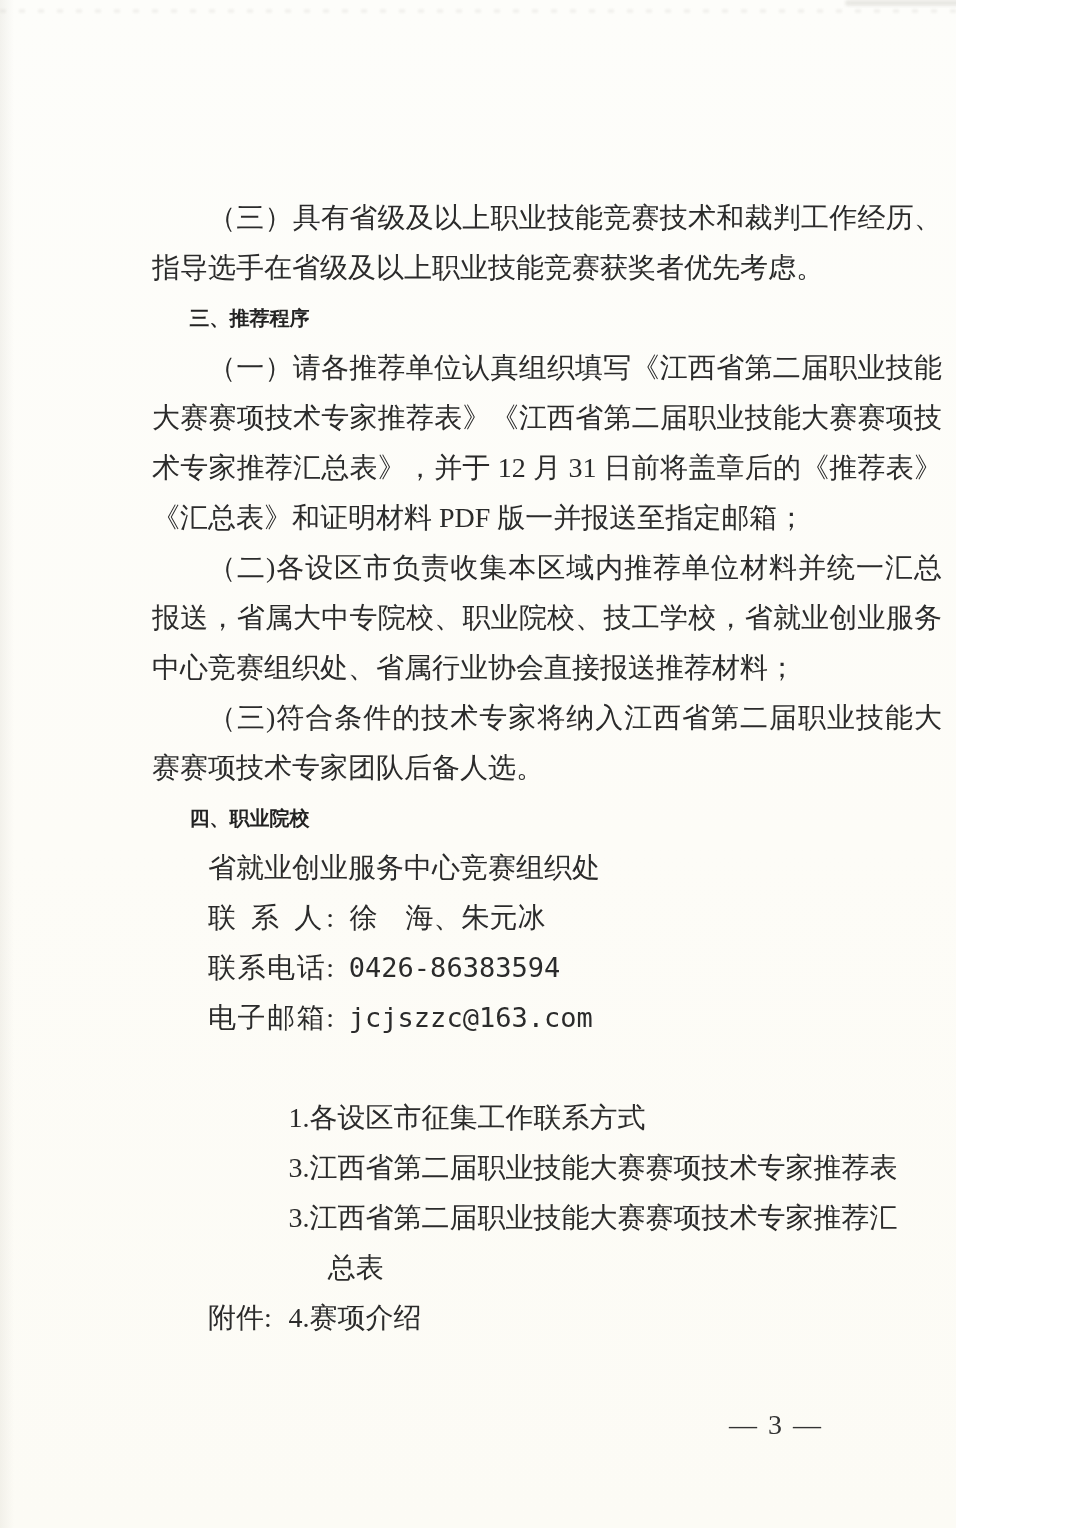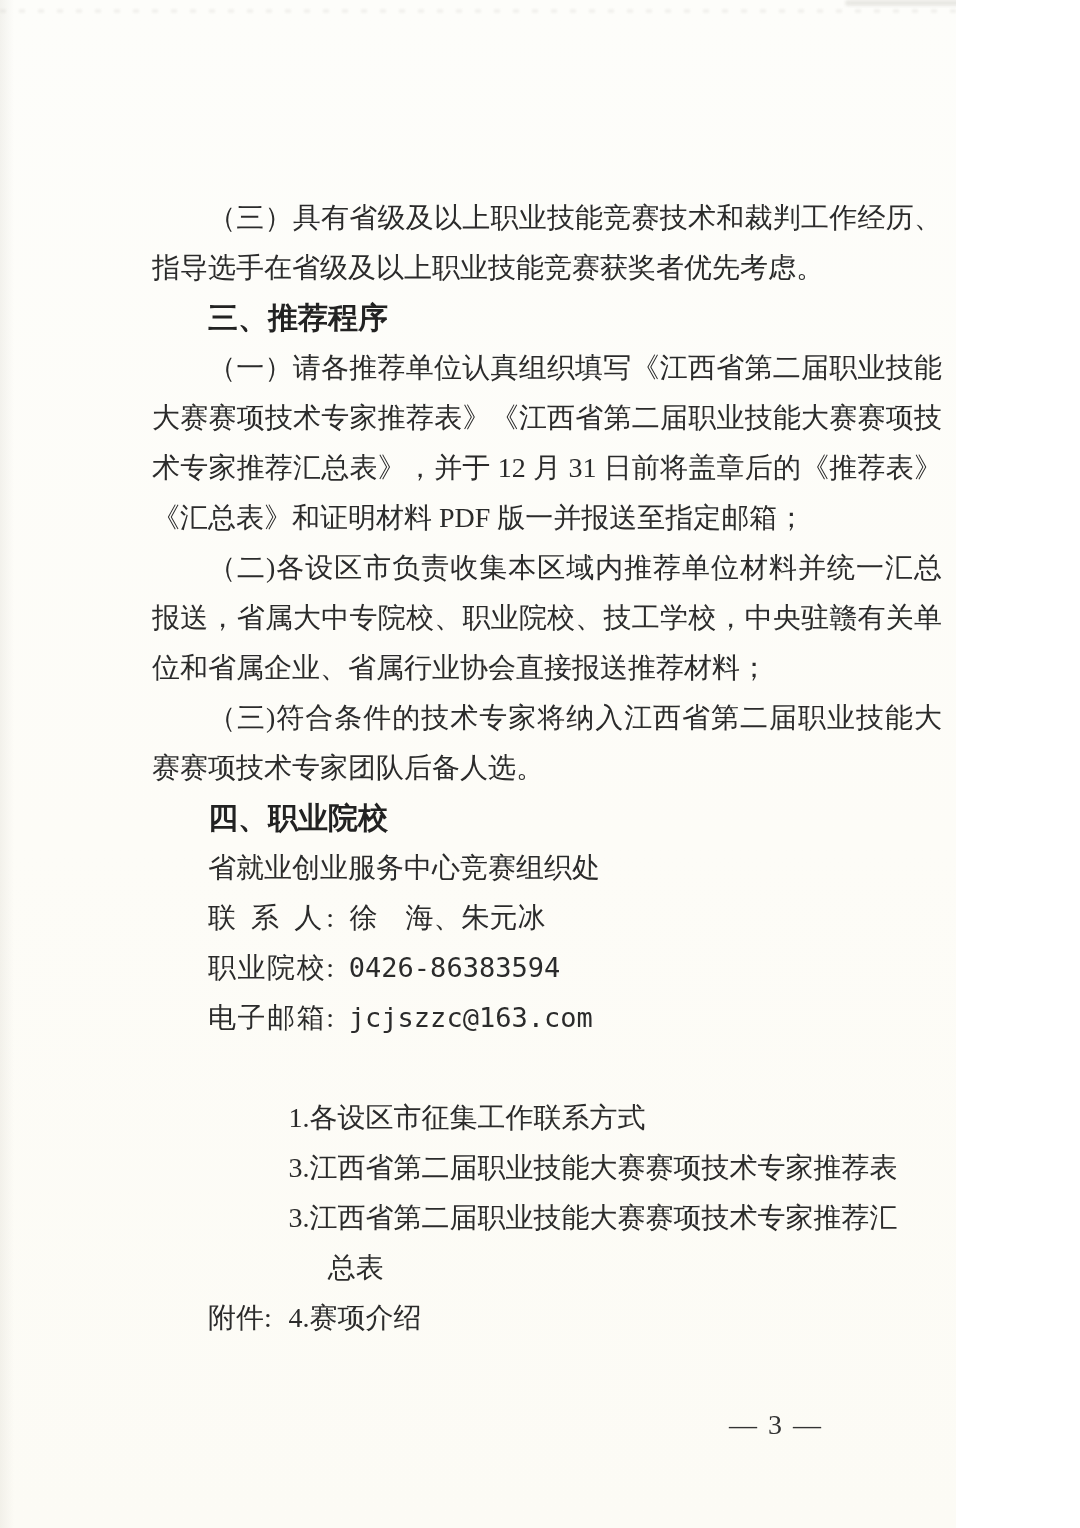--- a/index.html
+++ b/index.html
@@ -35,21 +35,21 @@
     left:152px;top:193px;width:790px;
     font-size:28px;line-height:50px;
     text-align:justify;
     letter-spacing:0;
   }
   .para{margin:0;text-indent:2em;}
   .heading{
     margin:0;
     font-family:"Liberation Sans","DejaVu Sans",sans-serif;
     font-weight:bold;
-    font-size:30px;line-height:50px;
+    font-size:20px;line-height:50px;
     text-indent:1.87em;
     text-align:left;
     color:#222;
   }
   .contact-line{
     margin:0;padding-left:2em;text-align:left;
   }
   .c-label{
     display:inline-block;width:4.5em;
     text-align:justify;text-align-last:justify;
@@ -84,31 +84,31 @@
   <div class="shadow-left"></div>
 
   <div class="text-col">
 
     <p class="para">（三）具有省级及以上职业技能竞赛技术和裁判工作经历、指导选手在省级及以上职业技能竞赛获奖者优先考虑。</p>
 
     <h3 class="heading">三、推荐程序</h3>
 
     <p class="para">（一）请各推荐单位认真组织填写《江西省第二届职业技能大赛赛项技术专家推荐表》《江西省第二届职业技能大赛赛项技术专家推荐汇总表》，并于 12 月 31 日前将盖章后的《推荐表》《汇总表》和证明材料 PDF 版一并报送至指定邮箱；</p>
 
-    <p class="para">（二)各设区市负责收集本区域内推荐单位材料并统一汇总报送，省属大中专院校、职业院校、技工学校，中央驻赣有关单位和省属企业、省属行业协会直接报送推荐材料；</p>
+    <p class="para">（二)各设区市负责收集本区域内推荐单位材料并统一汇总报送，省属大中专院校、职业院校、技工学校，省就业创业服务中心竞赛组织处、省属行业协会直接报送推荐材料；</p>
 
     <p class="para">（三)符合条件的技术专家将纳入江西省第二届职业技能大赛赛项技术专家团队后备人选。</p>
 
     <h3 class="heading">四、职业院校</h3>
 
     <p class="contact-line">省就业创业服务中心竞赛组织处</p>
 
     <p class="contact-line"><span class="c-label">联 系 人:</span><span class="c-value">徐　海、朱元冰</span></p>
 
-    <p class="contact-line"><span class="c-label">职业院校:</span><span class="c-value latin-mono">0426-86383594</span></p>
+    <p class="contact-line"><span class="c-label">联系电话:</span><span class="c-value latin-mono">0426-86383594</span></p>
 
     <p class="contact-line"><span class="c-label">电子邮箱:</span><span class="c-value latin-mono">jcjszzc@163.com</span></p>
 
     <div class="attachments">
       <span class="att-label">附件:</span>
       <div class="att-items">
         <div class="att-item">1.各设区市征集工作联系方式</div>
         <div class="att-item">3.江西省第二届职业技能大赛赛项技术专家推荐表</div>
         <div class="att-item">3.江西省第二届职业技能大赛赛项技术专家推荐汇总表</div>
         <div class="att-item">4.赛项介绍</div>

